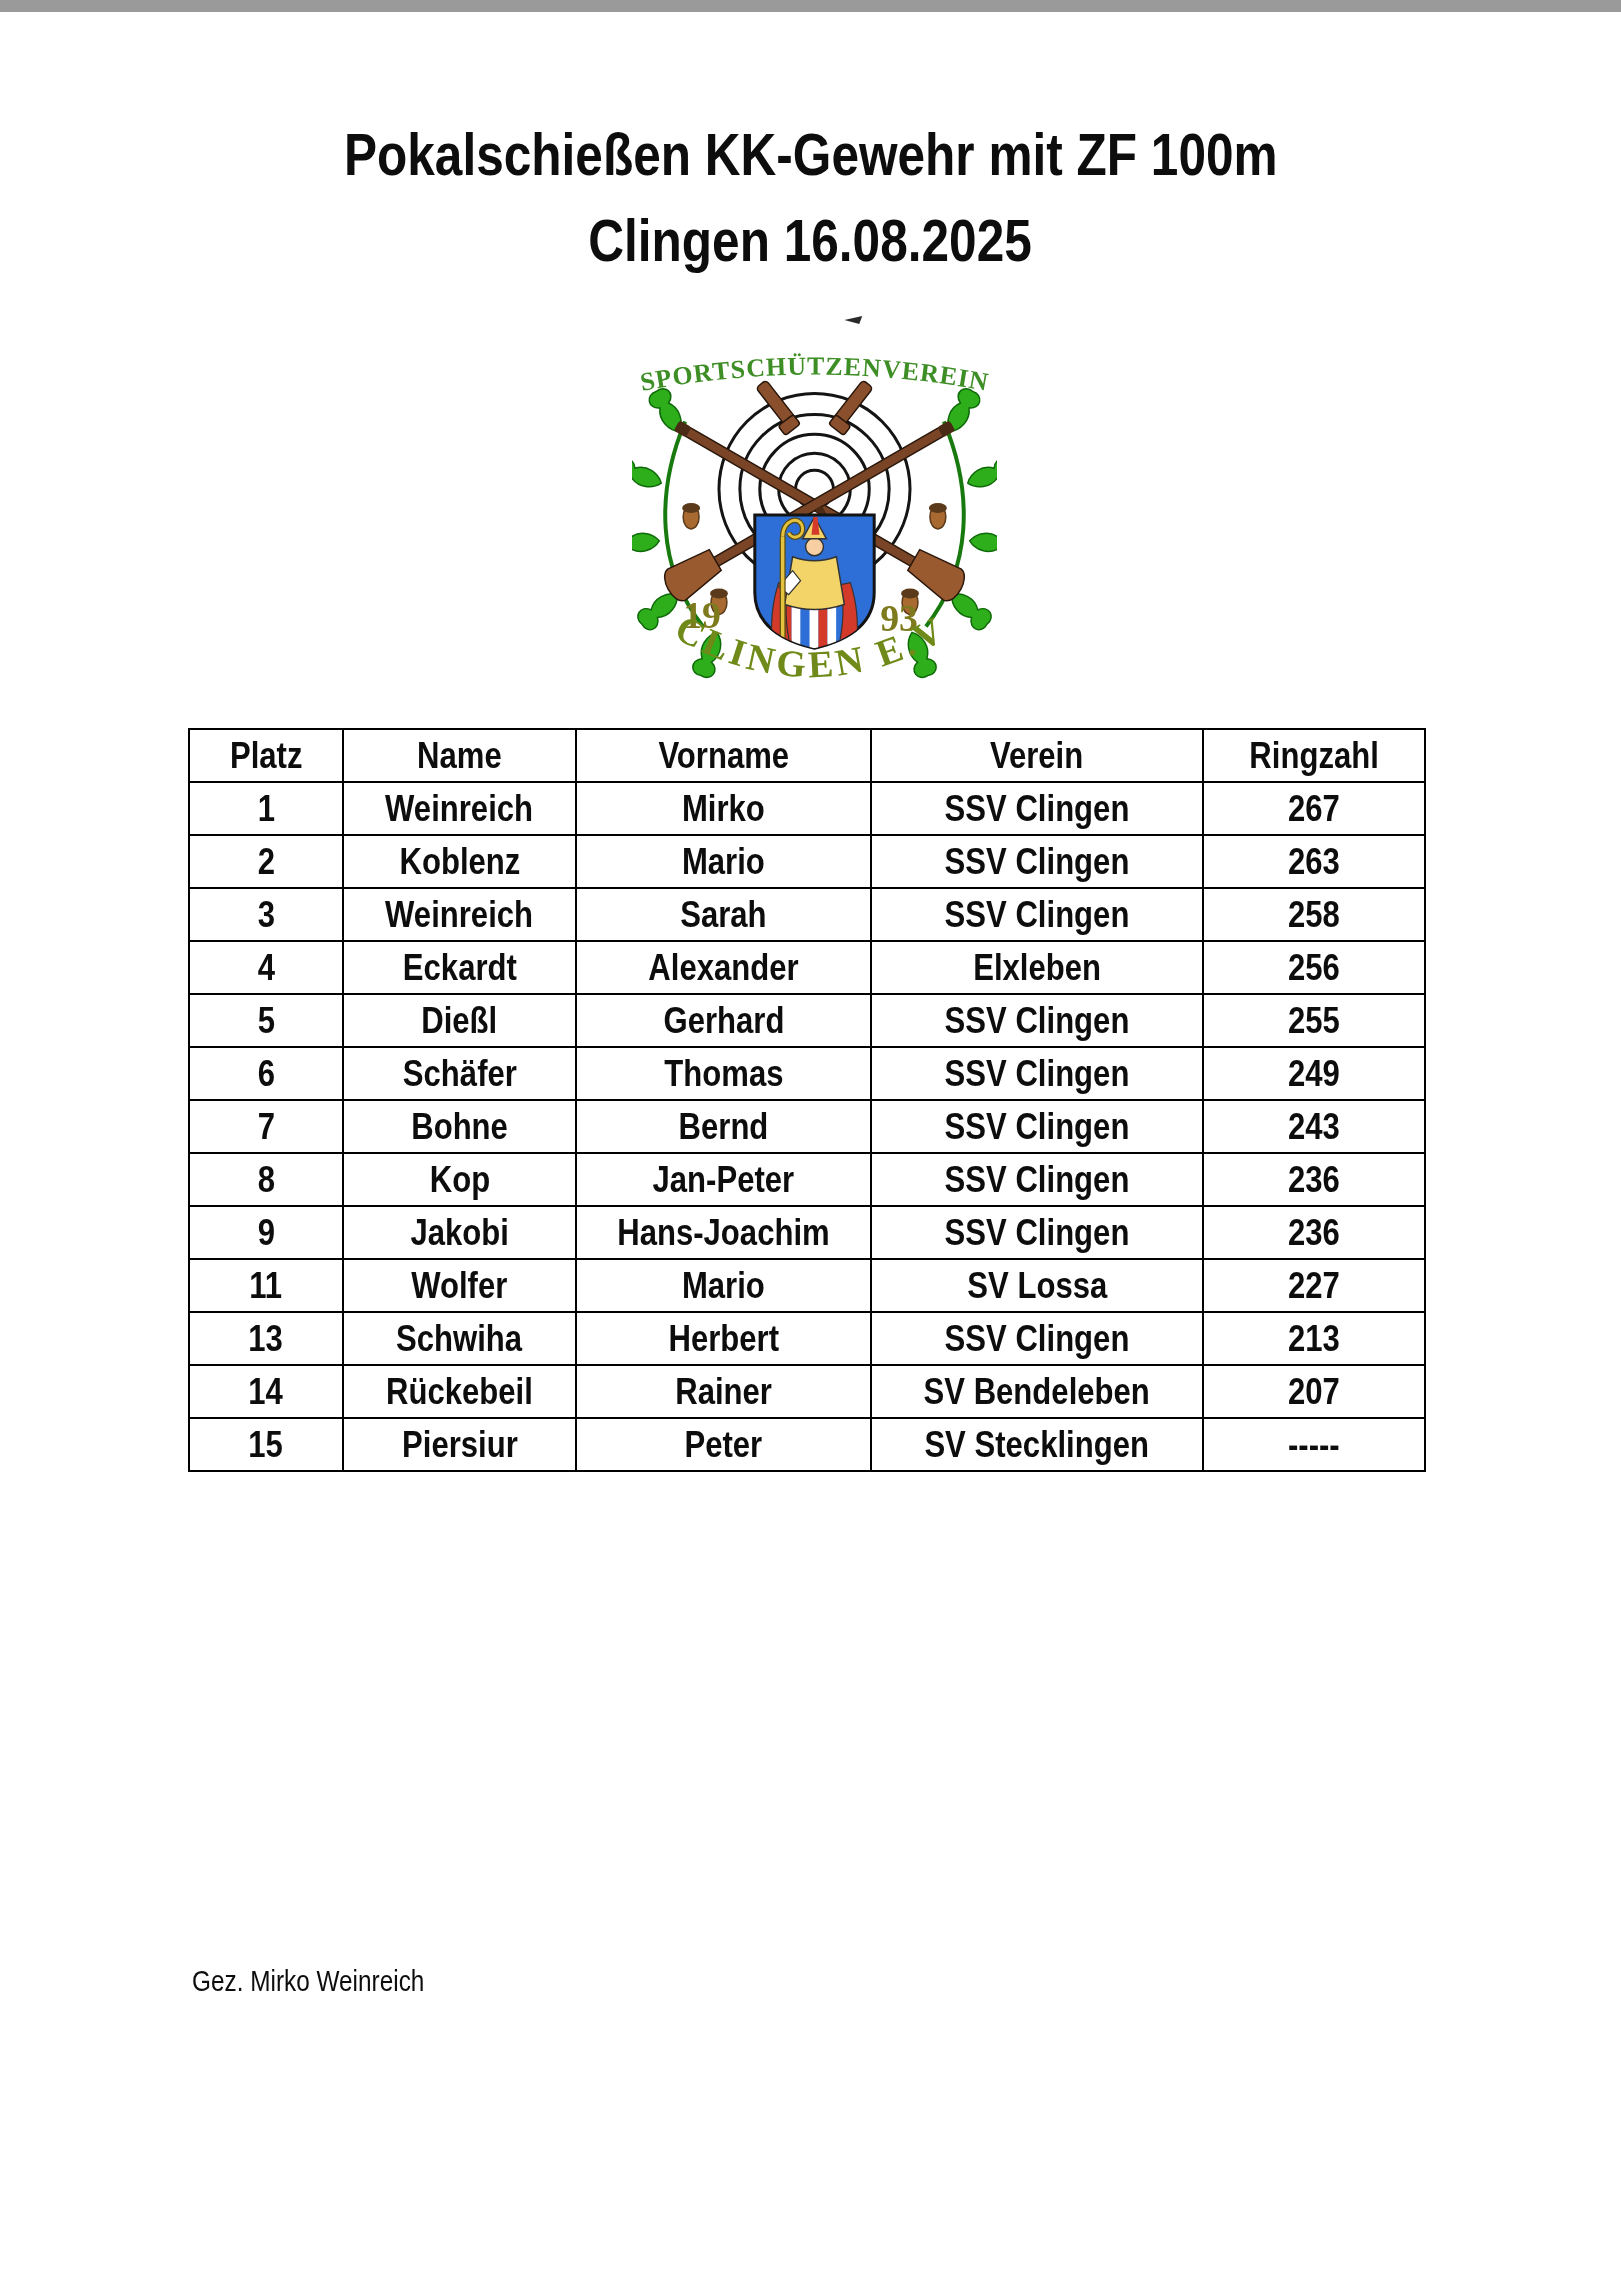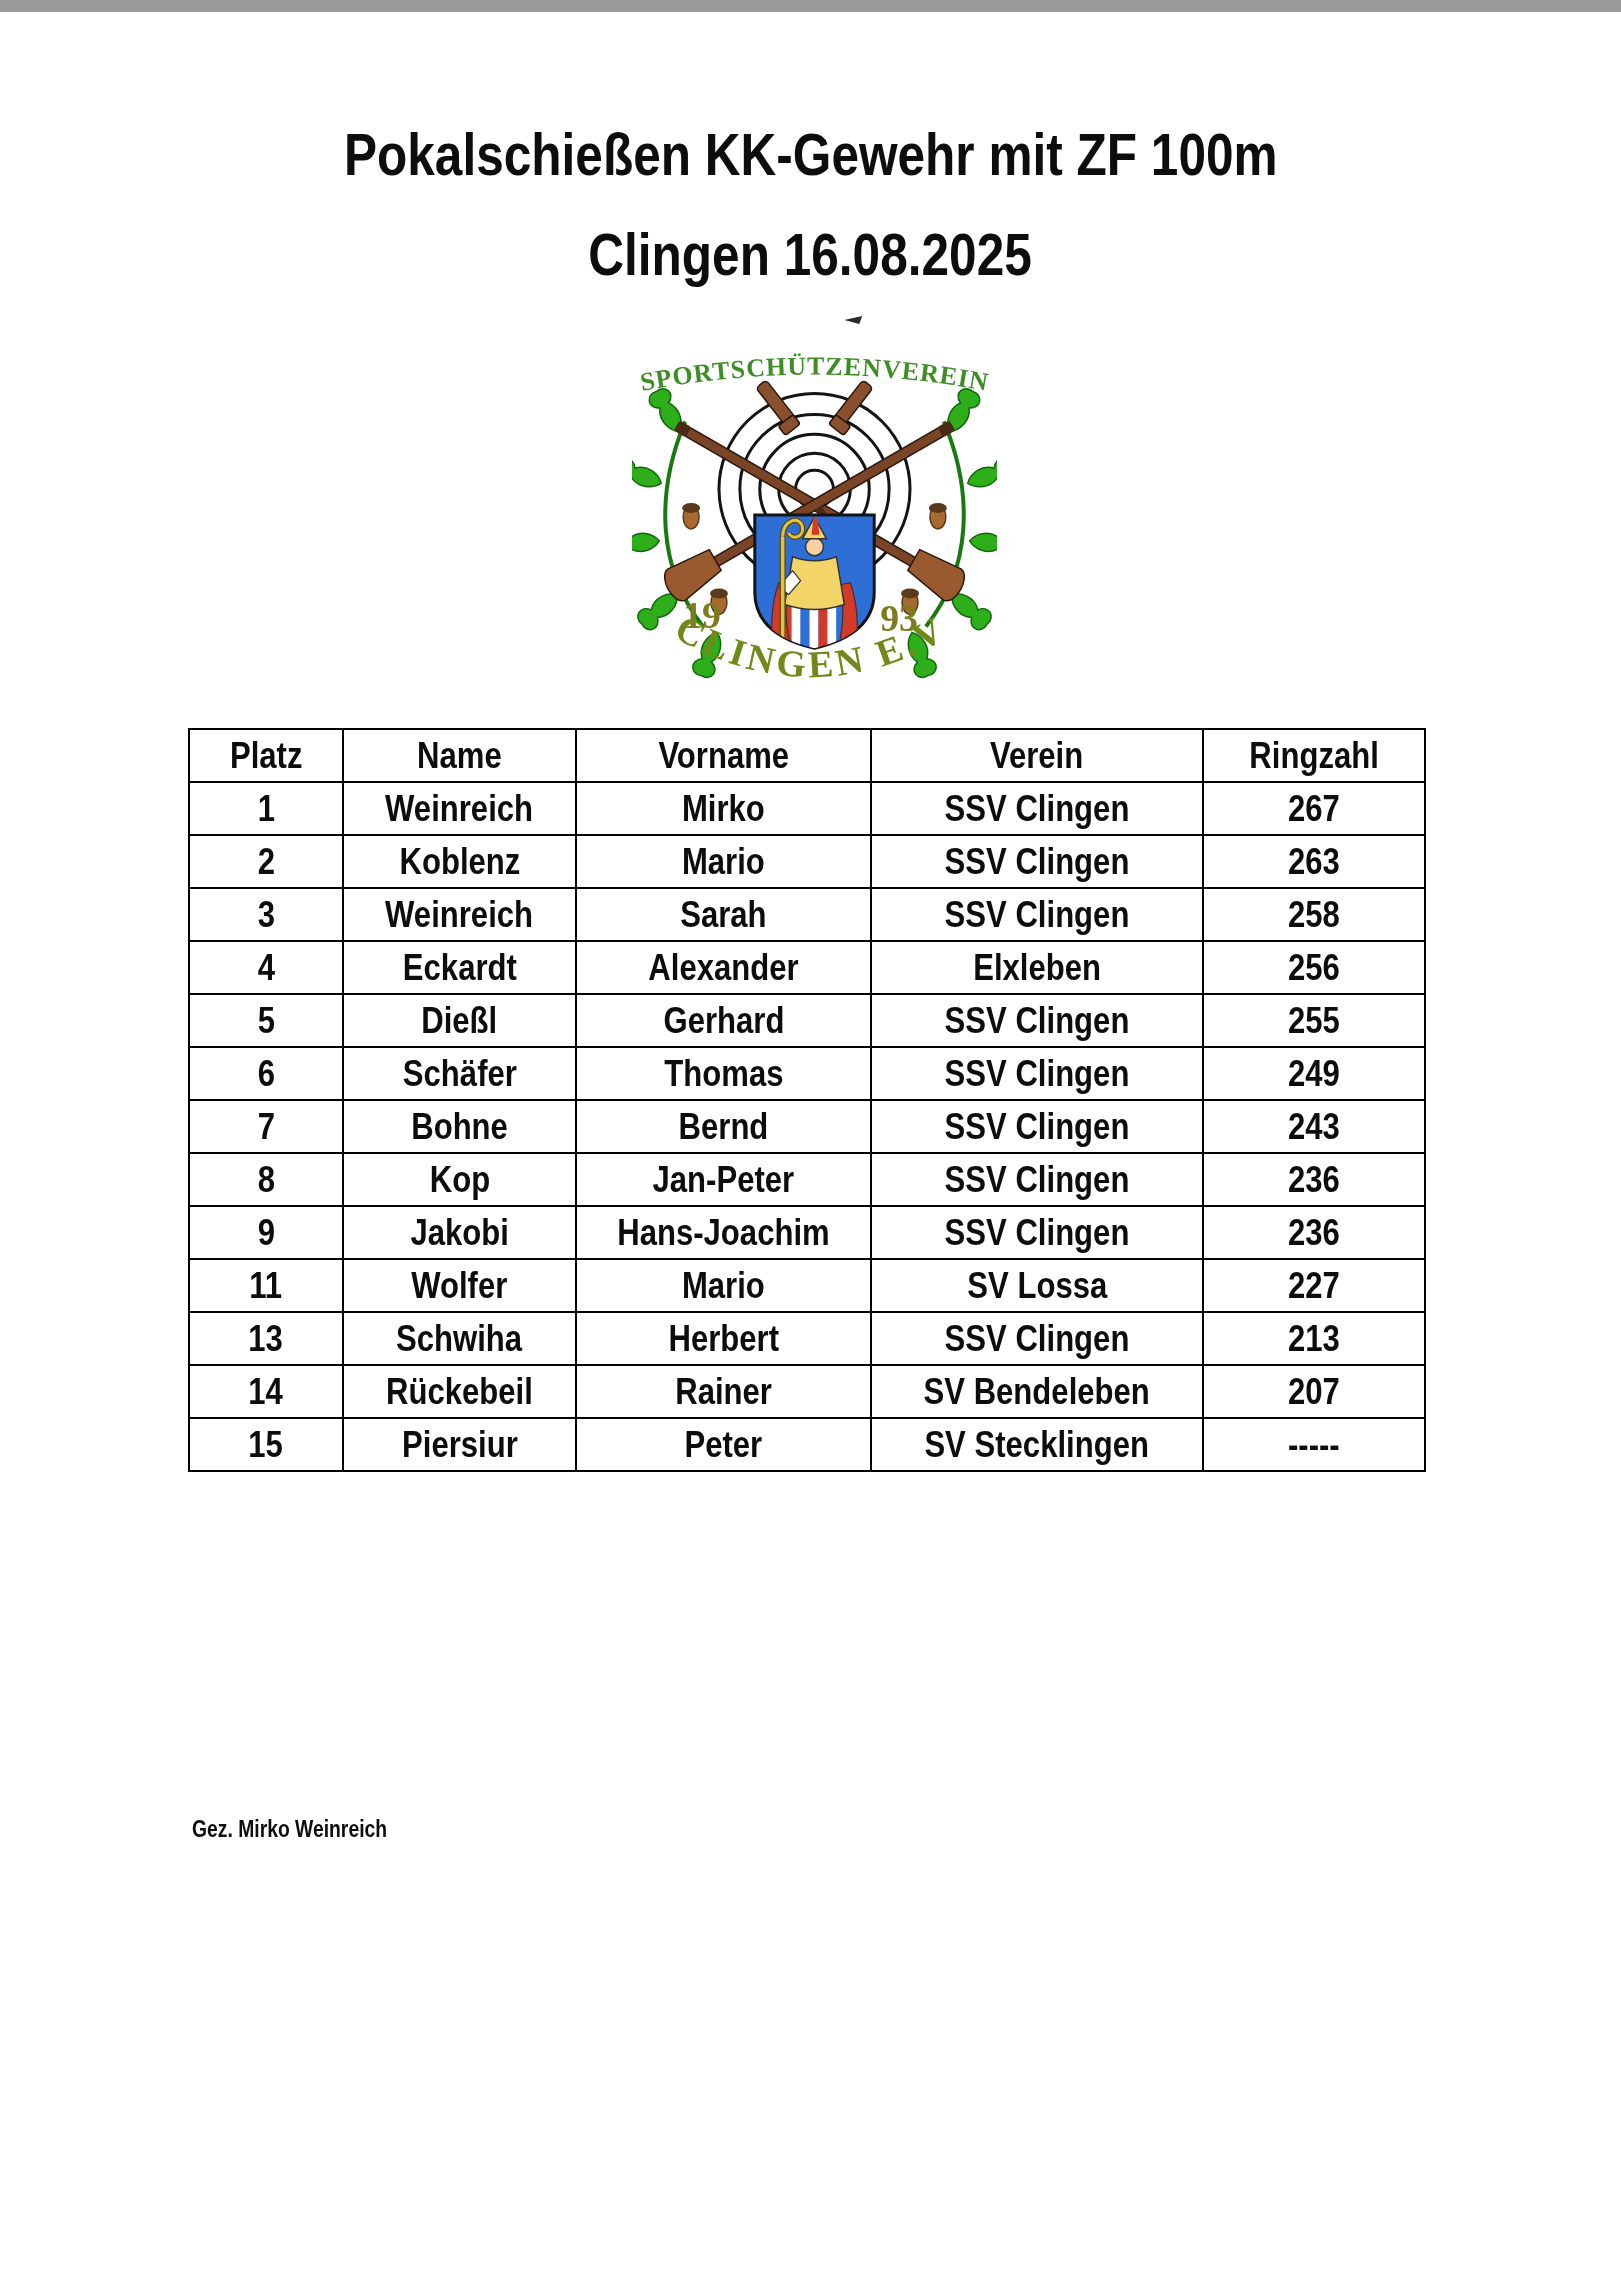--- a/index.html
+++ b/index.html
@@ -17,40 +17,40 @@
     transform:scaleX(0.84);
     transform-origin:50% 50%;
     white-space:nowrap;
   }
   .cond-left{transform-origin:0 50%;}
   .title{
     position:absolute;left:0;width:100%;
     text-align:center;font-weight:bold;line-height:1.15;
   }
   #title1{top:110px;font-size:59px;}
-  #title2{top:210px;font-size:59px;}
+  #title2{top:196px;font-size:59px;}
   .logo-box{position:absolute;left:632px;top:292px;width:365px;height:402px;}
   .logo-box svg{display:block;width:100%;height:100%;}
 
   table.results{
     position:absolute;left:188px;top:716px;
     width:1237px;
     border-collapse:collapse;table-layout:fixed;
   }
   table.results th,table.results td{
     border:2.9px solid #000;
     padding:0;height:51px;
     text-align:center;vertical-align:middle;
     font-weight:bold;font-size:37px;
     line-height:1;
     overflow:hidden;
   }
   .signature{
-    position:absolute;left:192px;top:1804px;
-    font-size:23px;font-weight:bold;
+    position:absolute;left:192px;top:1953px;
+    font-size:29px;font-weight:normal;
   }
   .logo-top-text{
     font-family:"Liberation Serif",serif;
     font-weight:bold;font-size:26px;letter-spacing:1px;
     fill:#3e8e26;
   }
   .logo-bottom-text{
     font-family:"Liberation Serif",serif;
     font-weight:bold;font-size:38px;letter-spacing:4px;
     fill:#6f8a18;

